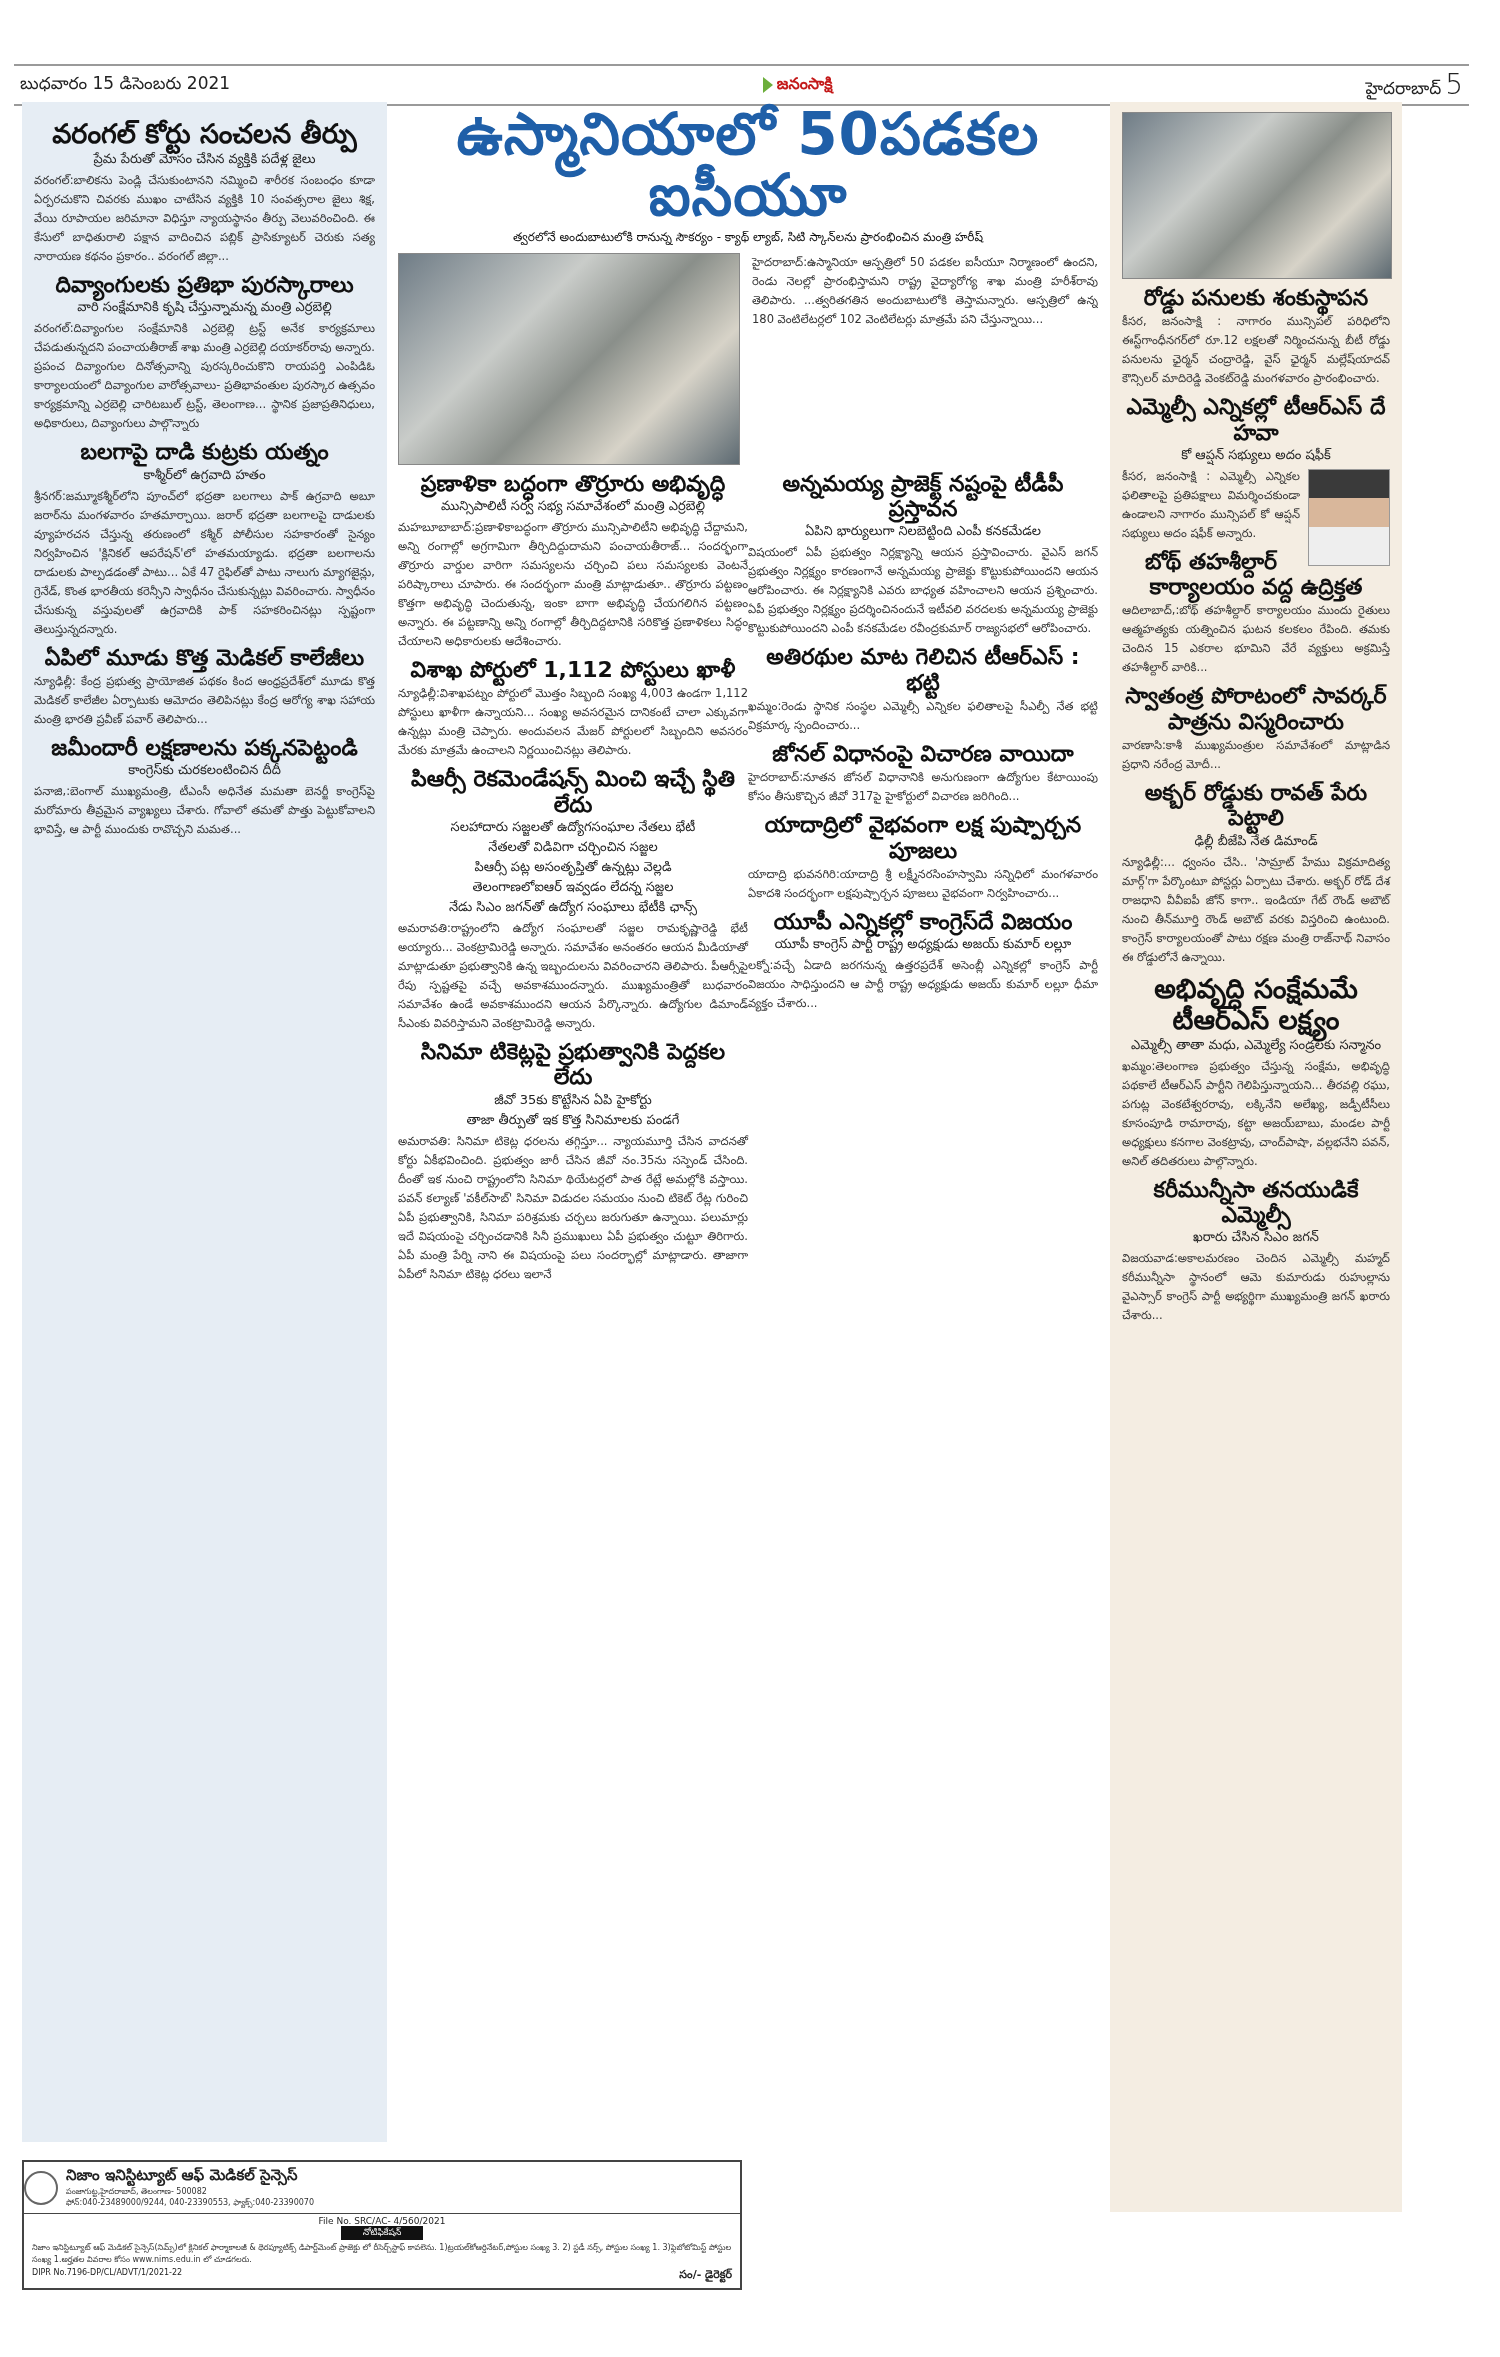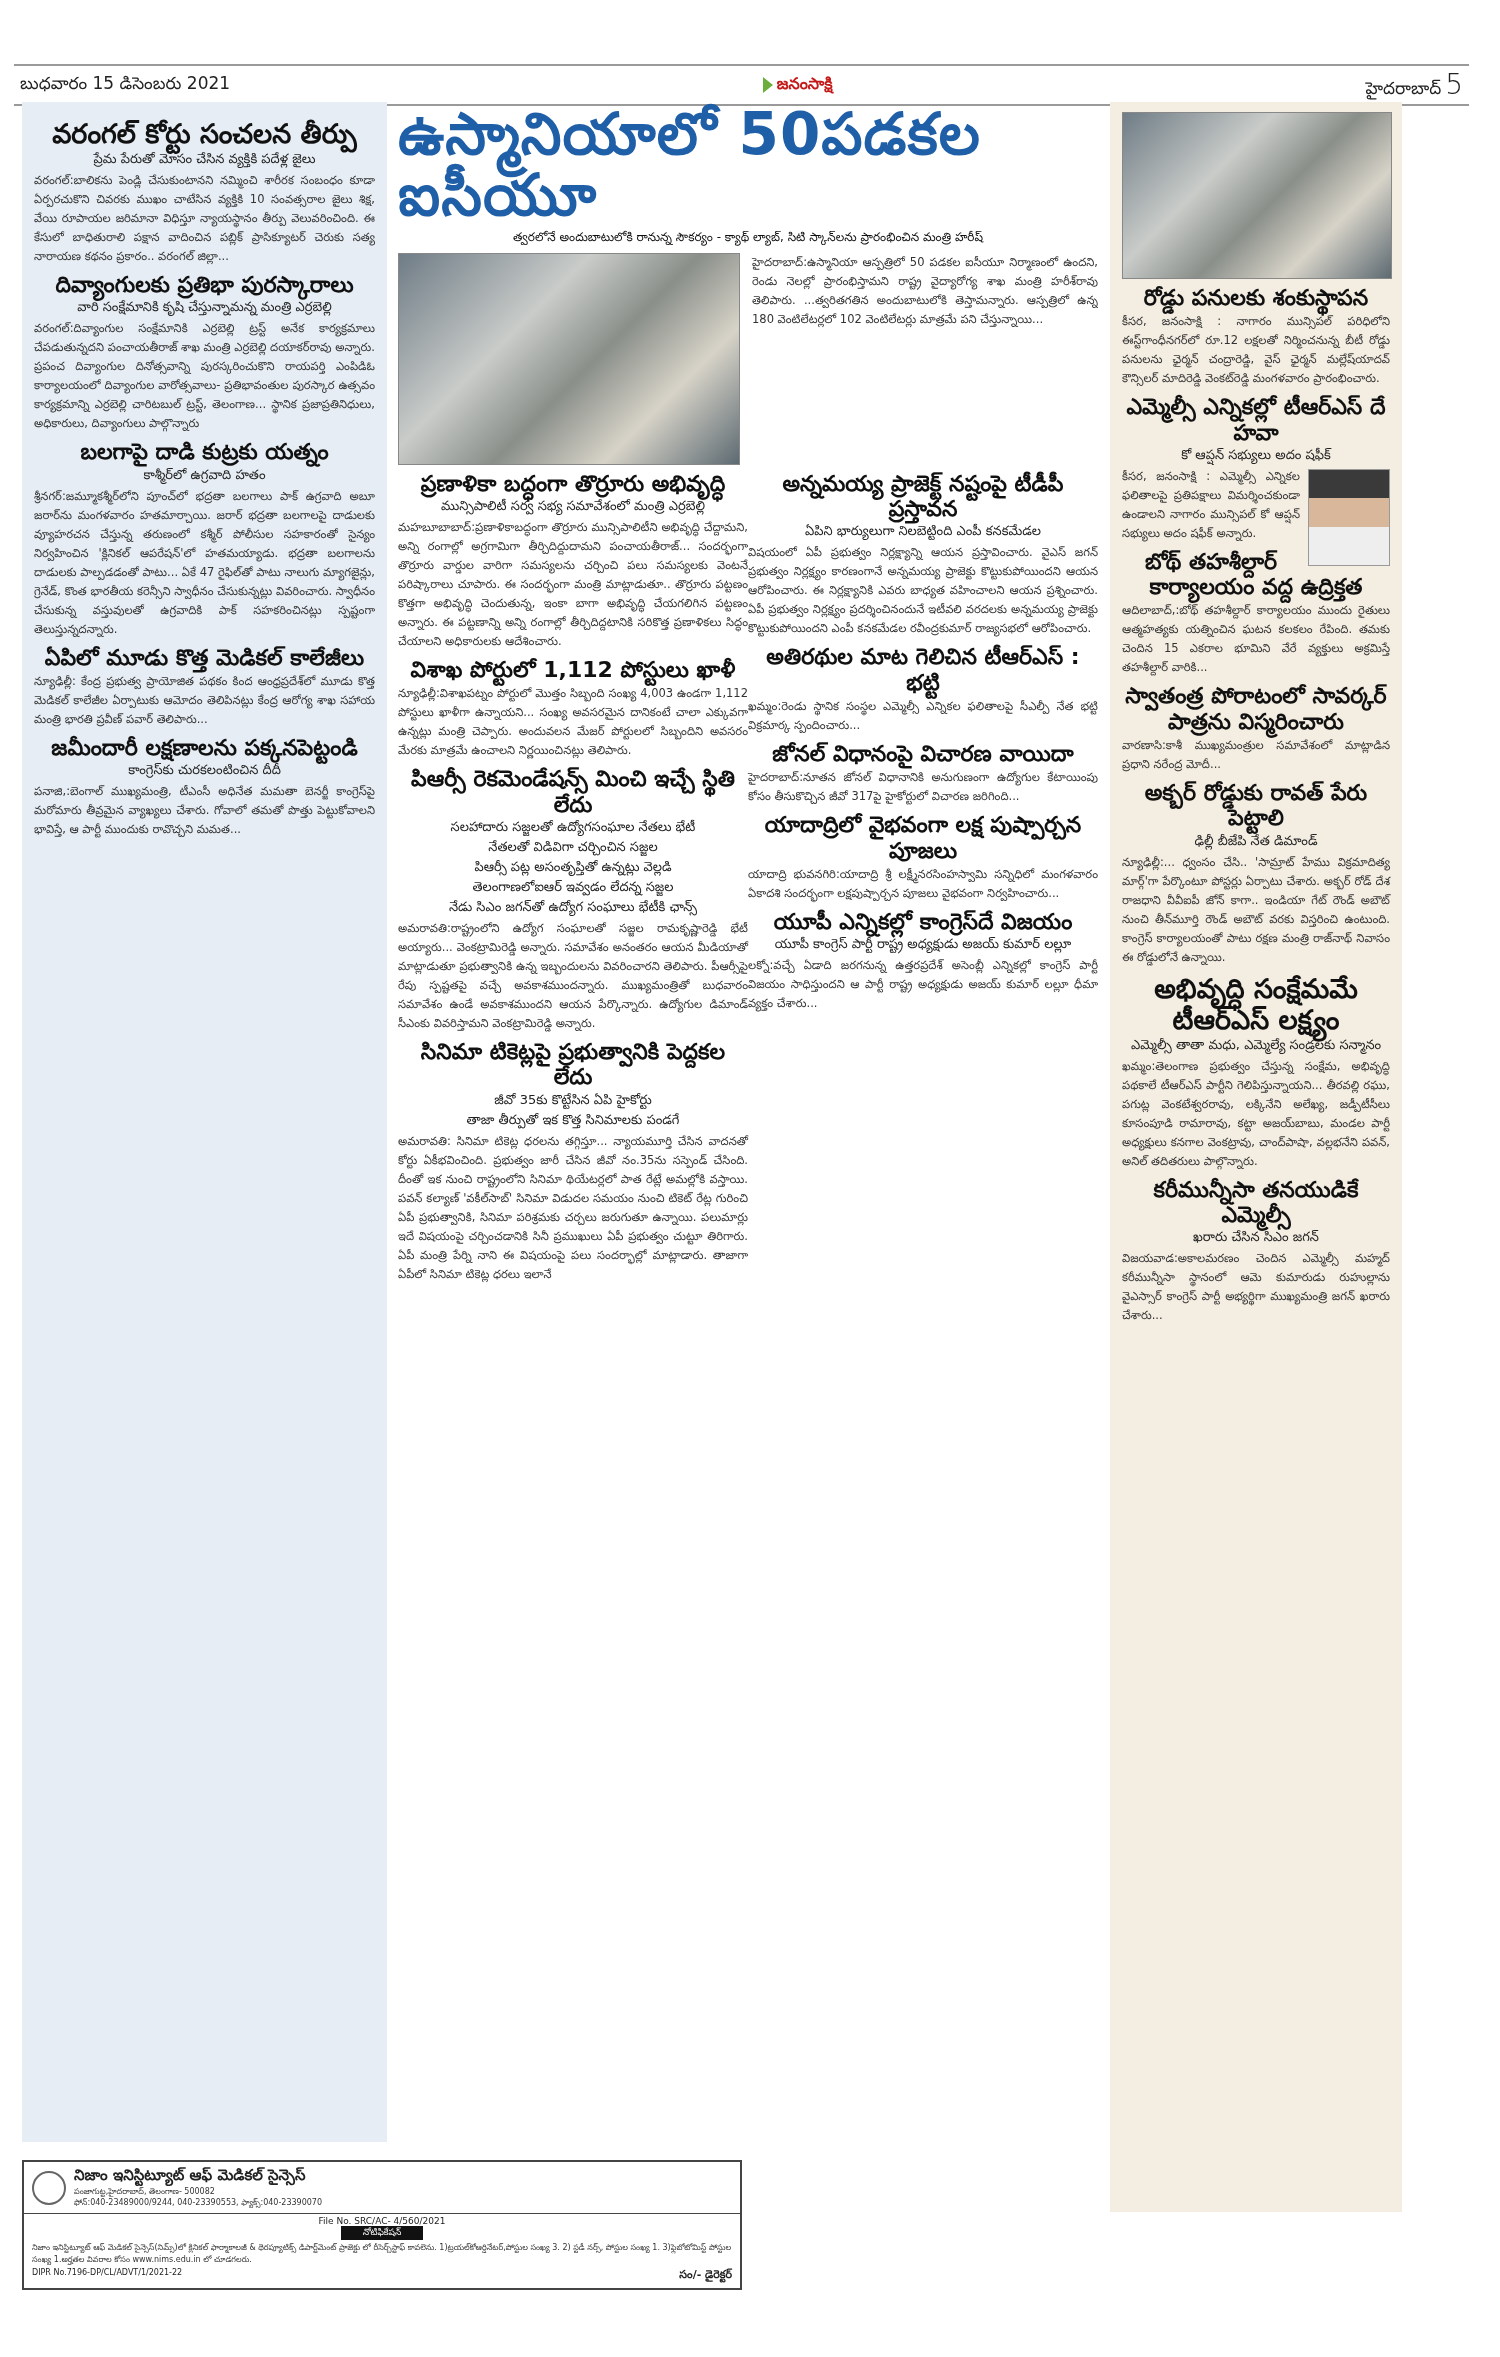--- a/index.html
+++ b/index.html
@@ -18,30 +18,30 @@
   .col-left { left: 22px; top: 102px; width: 365px; height: 2040px; background: #e6edf4; padding: 10px 12px; }
   .col-right { left: 1110px; top: 102px; width: 292px; height: 2110px; background: #f4ede2; padding: 10px 12px; }
   .col-mid { left: 398px; top: 102px; width: 700px; height: 2240px; }
 
   .h-big { font-family: "DejaVu Sans", sans-serif; font-weight: bold; text-align: center; color: #111; line-height: 1.15; margin: 6px 0 2px; }
   .h1 { font-size: 27px; }
   .h2 { font-size: 22px; }
   .sub { text-align: center; font-size: 13px; color: #222; margin: 2px 0; }
   .body { font-size: 11.5px; line-height: 19px; text-align: justify; color: #333; margin: 0 0 4px; }
 
-  .lead-title { font-size: 58px; font-weight: bold; color: #1f5fa8; text-align: left; line-height: 1.05; margin: 2px 0 4px; letter-spacing: 1px; }
+  .lead-title { font-size: 58px; font-weight: bold; color: #1f5fa8; text-align: center; line-height: 1.05; margin: 2px 0 4px; letter-spacing: 1px; }
   .lead-sub { font-size: 12px; color: #111; text-align: center; margin: 0 0 6px; }
   .lead-row { display: flex; gap: 12px; }
   .photo { background: linear-gradient(135deg,#6f7c86 0%,#c9ccc9 35%,#8a8f8a 55%,#d7d3c8 75%,#5d6a72 100%); border: 1px solid #888; }
   .photo-lead { width: 340px; height: 210px; flex: 0 0 auto; }
   .mid-cols { display: flex; }
   .mid-cols > div { flex: 1; }
 
   .ad { position: absolute; left: 22px; top: 2160px; width: 720px; height: 130px; border: 2px solid #444; box-sizing: border-box; background: #fff; }
-  .ad-head { display: flex; align-items: center; gap: 8px; padding: 4px 8px; border-bottom: 1px solid #444; }
+  .ad-head { display: flex; align-items: center; gap: 8px; padding: 4px 0; border-bottom: 1px solid #444; }
   .ad-emblem { width: 30px; height: 30px; border-radius: 50%; border: 2px solid #666; }
   .ad-title { font-size: 15px; font-weight: bold; }
   .ad-addr, .ad-phone { font-size: 8px; color: #333; }
   .ad-bar { display: flex; align-items: center; padding: 2px 8px; font-size: 9px; flex-direction: column; }
   .ad-badge { background: #111; color: #fff; padding: 1px 22px; font-size: 9px; }
   .ad-text { font-size: 8px; padding: 0 8px; line-height: 12px; color: #333; }
   .ad-foot { display: flex; justify-content: space-between; padding: 2px 8px; font-size: 8px; }
   .ad-sign { font-weight: bold; font-size: 11px; }
 
   .person { float: right; width: 80px; height: 95px; margin: 2px 0 4px 8px;

